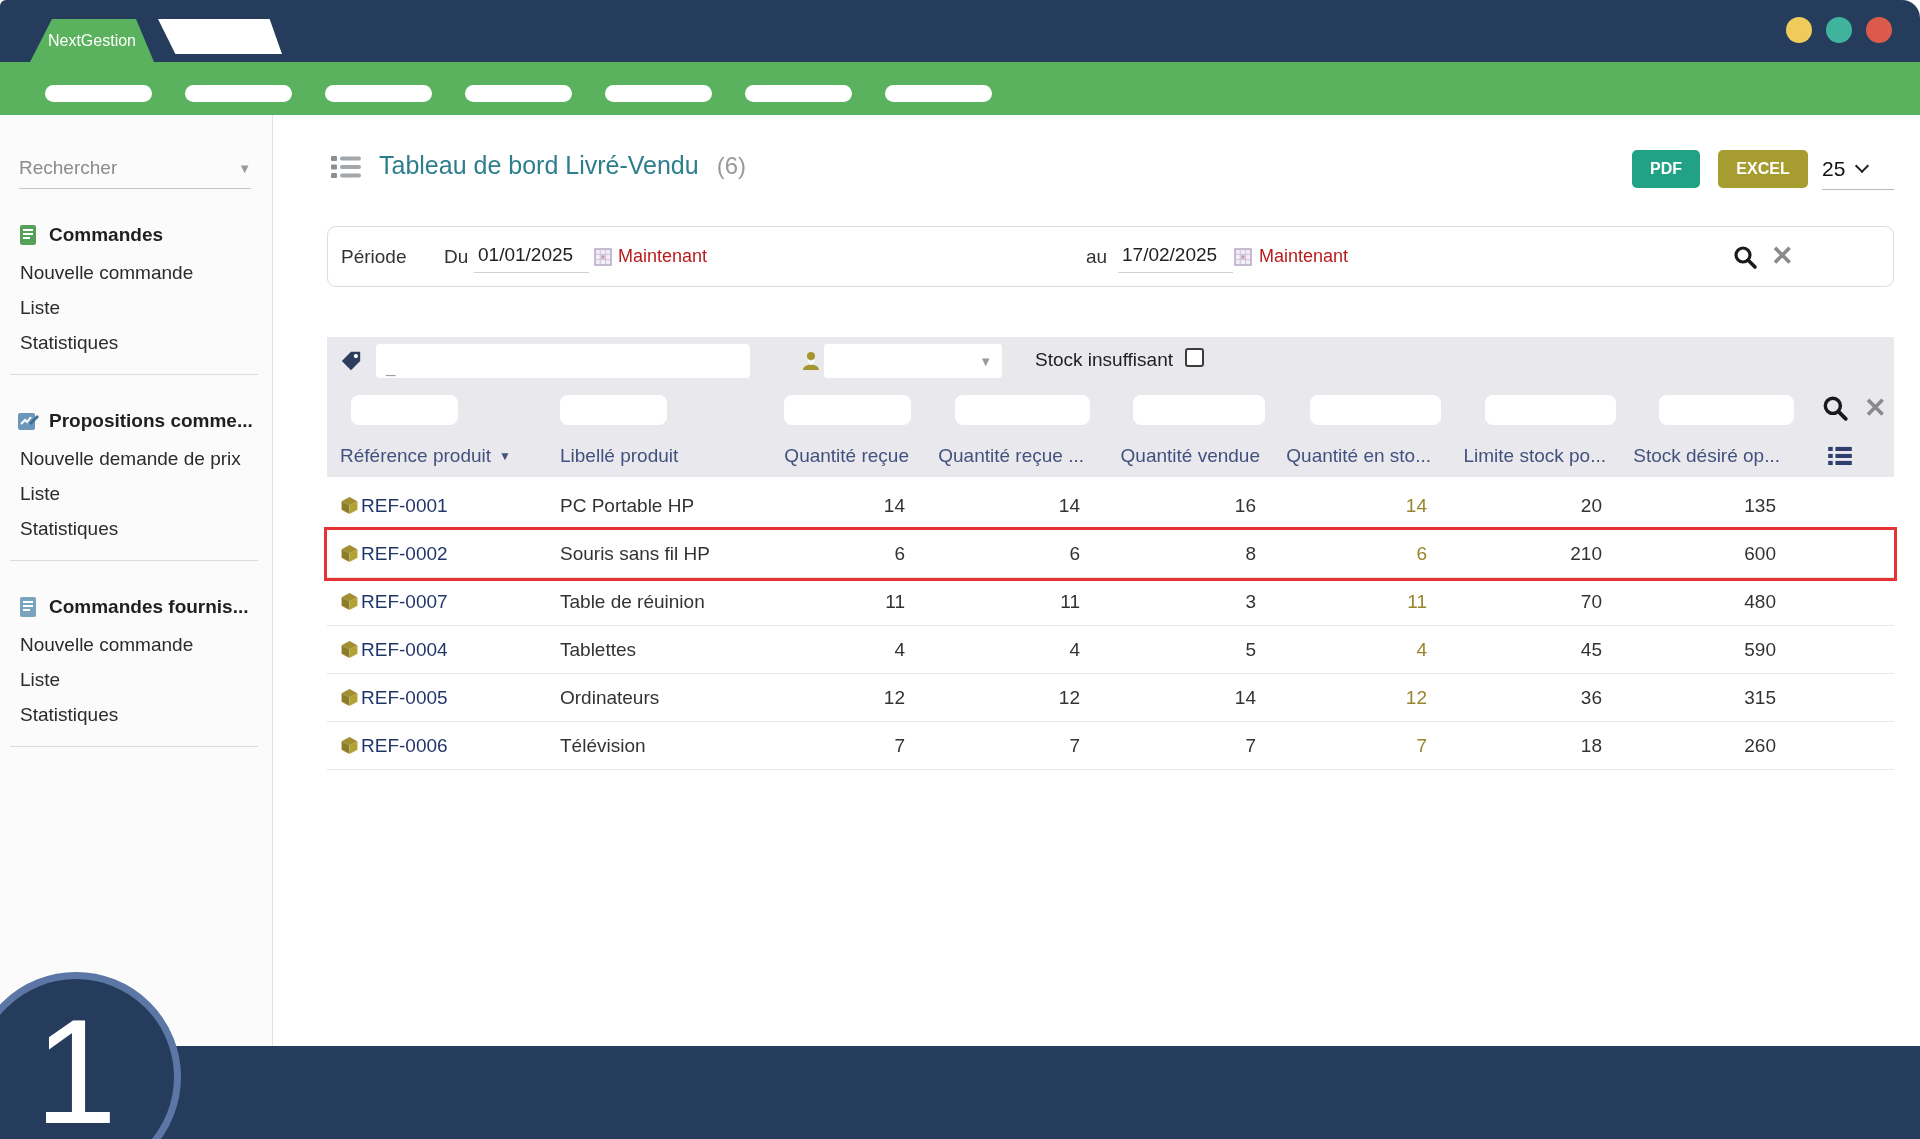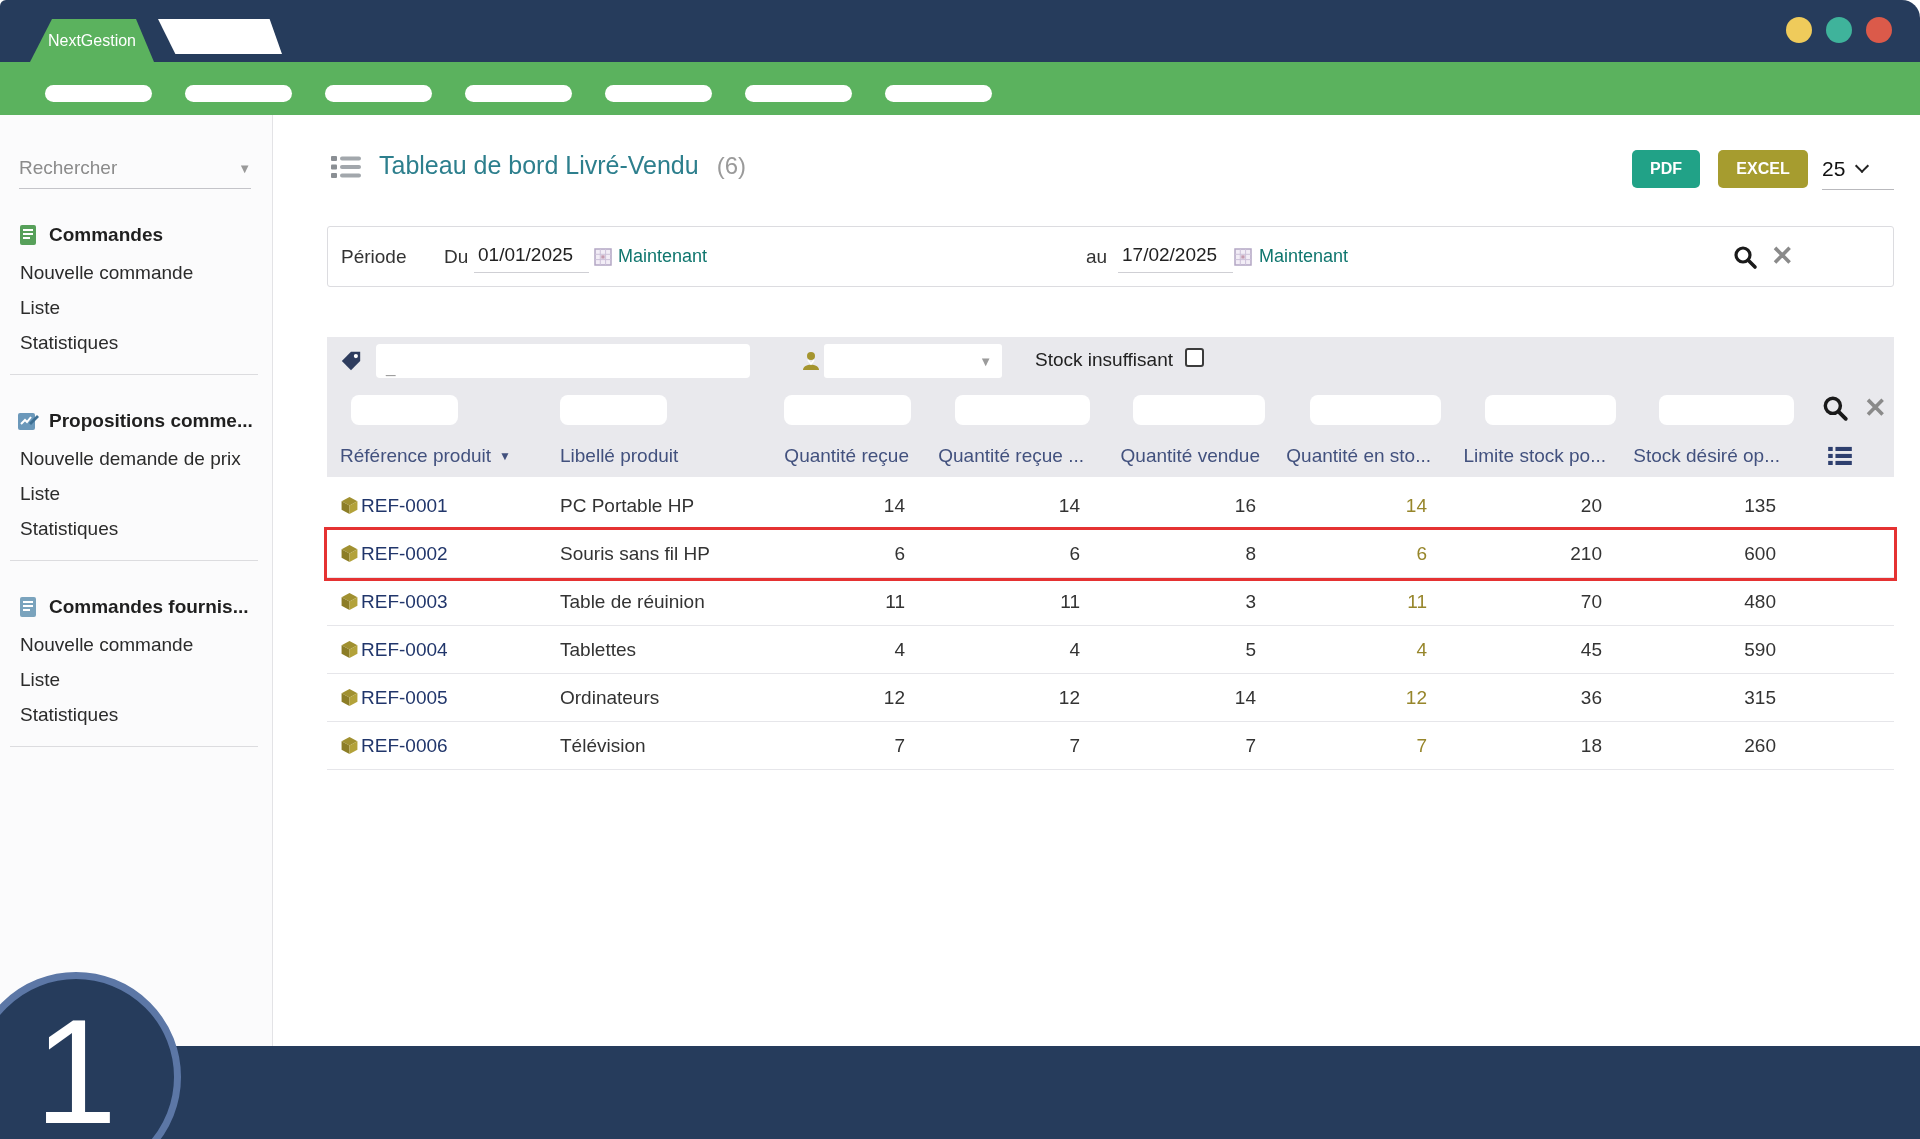--- a/index.html
+++ b/index.html
@@ -53,32 +53,32 @@
   .btn-pdf { left:1358px; width:68px; background:#21a287; }
   .btn-excel { left:1444px; width:90px; background:#a69c2f; }
   .page-size { position:absolute; left:1548px; top:33px; width:72px; height:42px;
                border-bottom:1px solid #b9b9bd; display:flex; align-items:center;
                gap:12px; font-size:21px; color:#111; cursor:pointer; }
   .chev { width:10px; height:10px; border-right:2.5px solid #222; border-bottom:2.5px solid #222;
           transform:rotate(45deg); margin-top:-6px; }
 
   
   .period-box { position:absolute; left:53px; top:111px; width:1567px; height:61px;
-                border:1px solid #dcdce0; border-radius:3px; background:#fff; }
+                border:1px solid #dcdce0; border-radius:9px; background:#fff; }
   .pb { position:absolute; top:0; height:100%; display:flex; align-items:center; font-size:19px; }
   .p-label { left:13px; color:#333; }
   .p-du { left:116px; color:#333; }
   .p-date-from { left:146px; } .p-cal-from { left:266px; }
   .p-now-from { left:290px; }
   .p-au { left:758px; color:#333; }
   .p-date-to { left:790px; } .p-cal-to { left:906px; }
   .p-now-to { left:931px; }
   .date-field { width:115px; border-bottom:1px solid #cfcfd4; padding:4px 2px 6px 4px;
                 font-size:19px; color:#222; }
-  .link-now { color:#0f766e; font-size:18px; cursor:pointer; }
+  .link-now { color:#b91c1c; font-size:18px; cursor:pointer; }
   .p-search { left:1404px; cursor:pointer; } .p-clear { left:1443px; cursor:pointer; }
   .xmark { color:#8a8a8a; font-size:27px; font-weight:bold; line-height:1; }
 
   
   .panel { position:absolute; left:53px; top:222px; width:1567px; }
   .frowA { position:relative; height:48px; background:#e9e9ed; }
   .frowB { position:relative; height:50px; background:#e9e9ed; }
   .frowC { display:flex; height:42px; background:#e9e9ed; align-items:center; }
   .tag-input { position:absolute; left:49px; top:7px; width:374px; height:34px; background:#fff;
                border-radius:4px; font-size:17px; color:#9a9a9a; padding:14px 0 0 10px; }
@@ -397,21 +397,21 @@
 
       <div class="trow">
         <div class="c c1 cell-ref">
           <span>
               <svg width="19" height="19" viewBox="0 0 18 18">
                 <polygon points="9,1 16.5,5 9,9 1.5,5" fill="#a09030"></polygon>
                 <polygon points="1.5,5 9,9 9,17 1.5,13" fill="#8c7d26"></polygon>
                 <polygon points="16.5,5 9,9 9,17 16.5,13" fill="#b3a23a"></polygon>
               </svg>
             </span>
-          <a class="ref-link">REF-0003</a>
+          <a class="ref-link">REF-0007</a>
         </div>
         <div class="c c2 cell-lbl">Table de réuinion</div>
         <div class="c c3 num">11</div>
         <div class="c c4 num">11</div>
         <div class="c c5 num">3</div>
         <div class="c c6 num olive">11</div>
         <div class="c c7 num">70</div>
         <div class="c c8 num">480</div>
         <div class="c c9"></div>
       </div>

